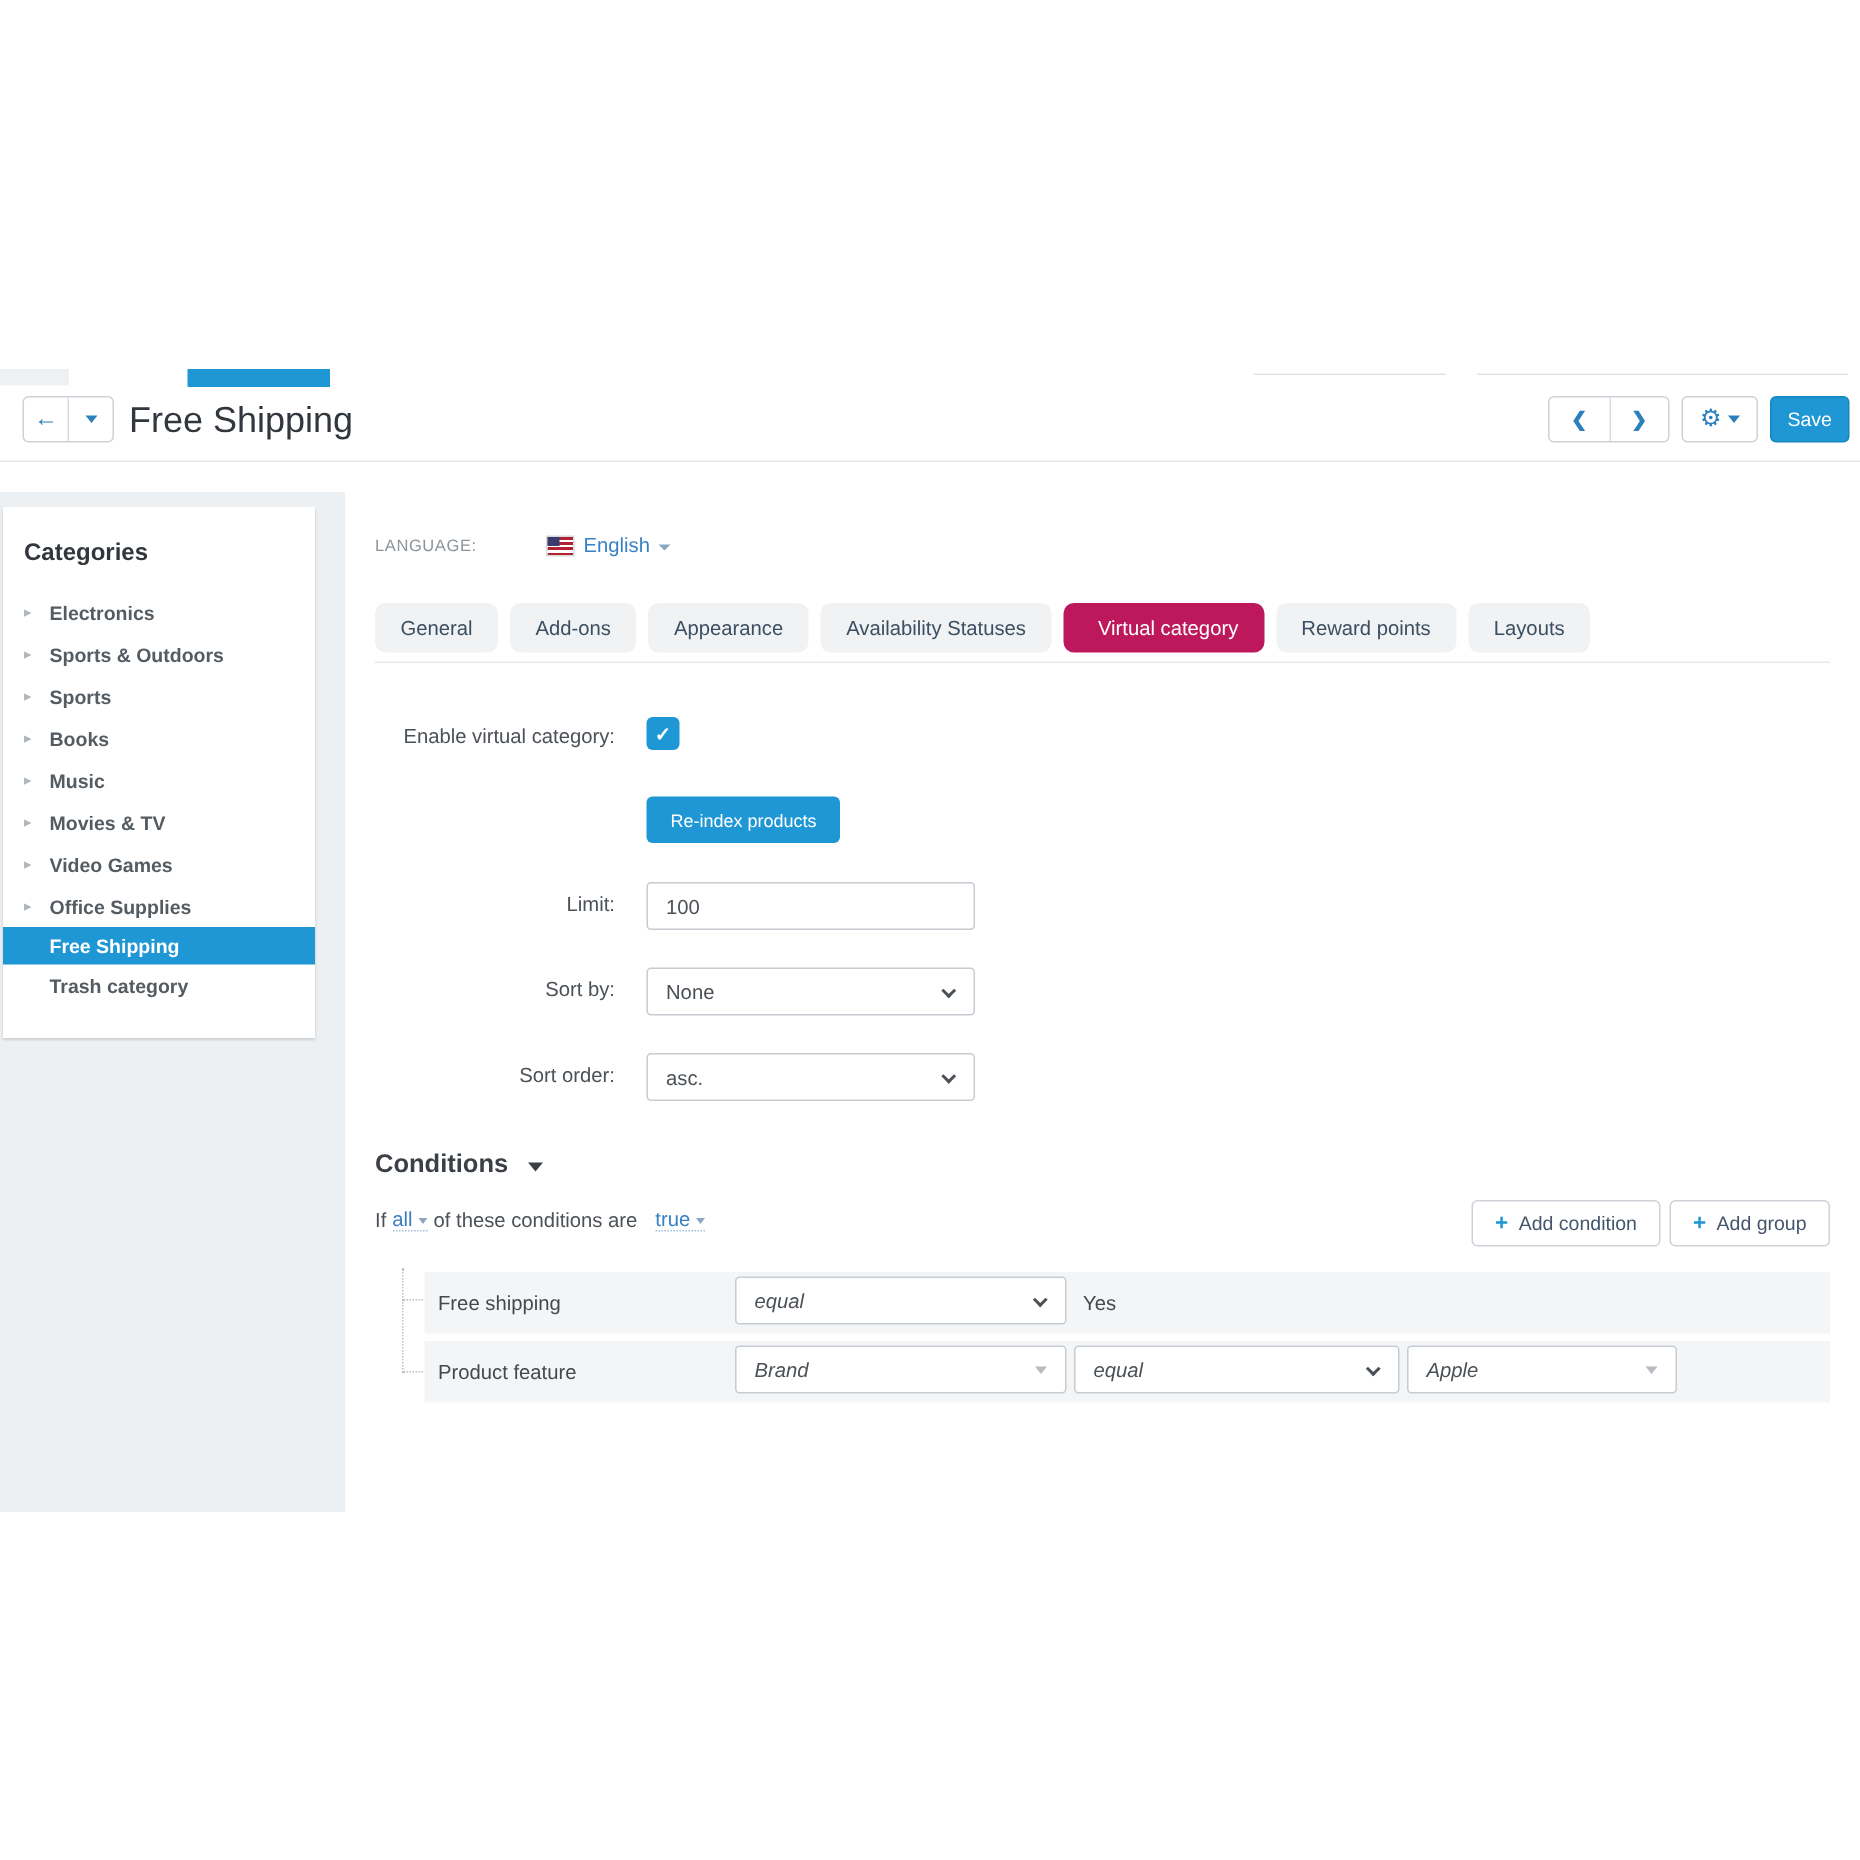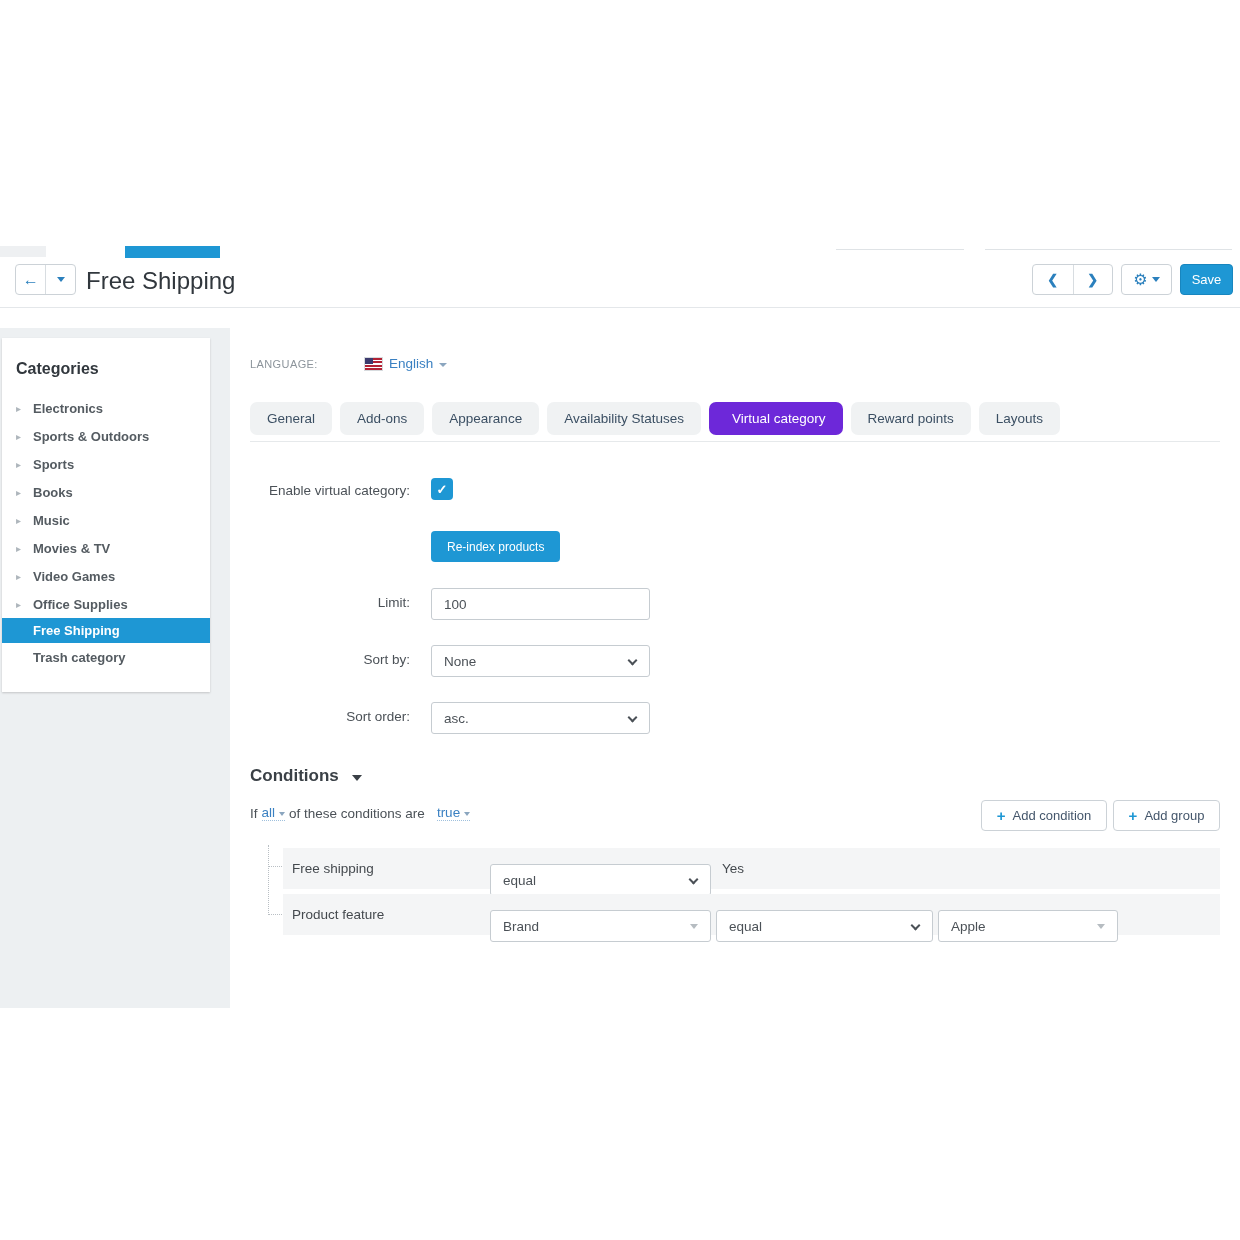--- a/index.html
+++ b/index.html
@@ -57,21 +57,21 @@
     outline:1px solid #d7dbde; }
   #flag-canton { position:absolute; left:0; top:0; width:8px; height:6px; background:#3c3b6e; }
   #language-link { left:159px; top:38px; font-size:13.5px; color:#3a80c2; cursor:pointer;
     display:flex; align-items:center; gap:6px; }
   #language-link .tri { width:0; height:0; border-left:4px solid transparent;
     border-right:4px solid transparent; border-top:4px solid #8ba6bf; margin-top:2px; }
 
   #tabs { left:20px; top:84px; display:flex; gap:8px; }
   .tab { height:33px; padding:0 17px; display:flex; align-items:center;
     background:#f0f2f3; border-radius:7px; font-size:13.5px; color:#3b4f63; cursor:pointer; }
-  .tab.active { background:#6d28d9; color:#fff;padding-left:23px; }
+  .tab.active { background:#be185d; color:#fff;padding-left:23px; }
   #tab-divider { left:20px; top:123px; width:970px; height:1px; background:#e6e9eb; }
 
   .form-label { position:absolute; left:20px; width:160px; text-align:right;
     font-size:13.5px; color:#4b5157; }
   #enable-row-label { top:165px; }
   #checkbox { left:201px; top:160px; width:22px; height:22px; background:#1e97d4;
     border-radius:4px; display:flex; align-items:center; justify-content:center;
     color:#fff; font-size:13px; font-weight:bold; cursor:pointer; }
   #reindex-btn { left:201px; top:213px; height:31px; padding:0 16px; background:#1e97d4;
     border:none; border-radius:4px; color:#fff; font-size:12px; display:flex;
@@ -116,21 +116,21 @@
   .connector-v { left:38px; top:527px; width:1px; height:70px;
     border-left:1px dotted #b9bfc4; }
   .connector-h1 { left:38px; top:548px; width:14px; height:1px;
     border-top:1px dotted #b9bfc4; }
   .connector-h2 { left:38px; top:596px; width:14px; height:1px;
     border-top:1px dotted #b9bfc4; }
   .cond-row { position:absolute; left:53px; width:937px; height:41px; background:#f4f5f6; }
   #cond-row-1 { top:530px; }
   #cond-row-2 { top:576px; }
   .cond-label { position:absolute; left:9px; top:13px; font-size:13.5px; color:#44494e; }
-  .cond-row .selectbox { top:16px; }
+  .cond-row .selectbox { top:3px;font-style:italic; }
   #c1-op { left:207px; width:221px; }
   #c1-val { position:absolute; left:439px; top:13px; font-size:13.5px; color:#44494e; }
   #c2-feature { left:207px; width:221px; }
   #c2-op { left:433px; width:217px; }
   #c2-val { left:655px; width:180px; }
 </style>
 </head>
 <body>
 
 <div class="abs" id="remnant-tab-gray"></div>

